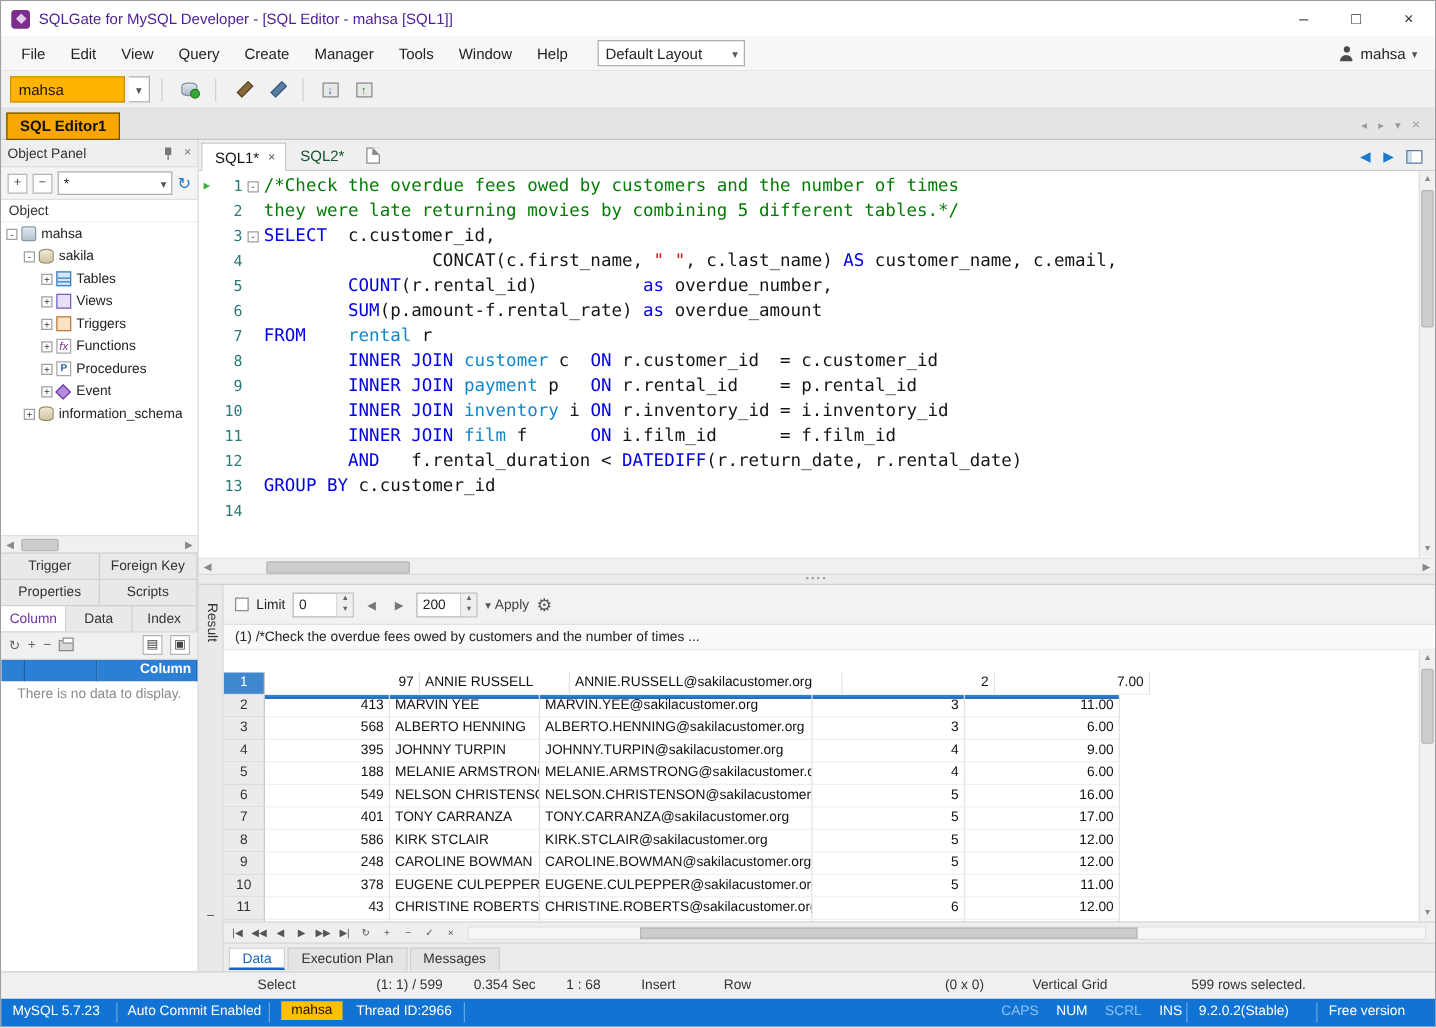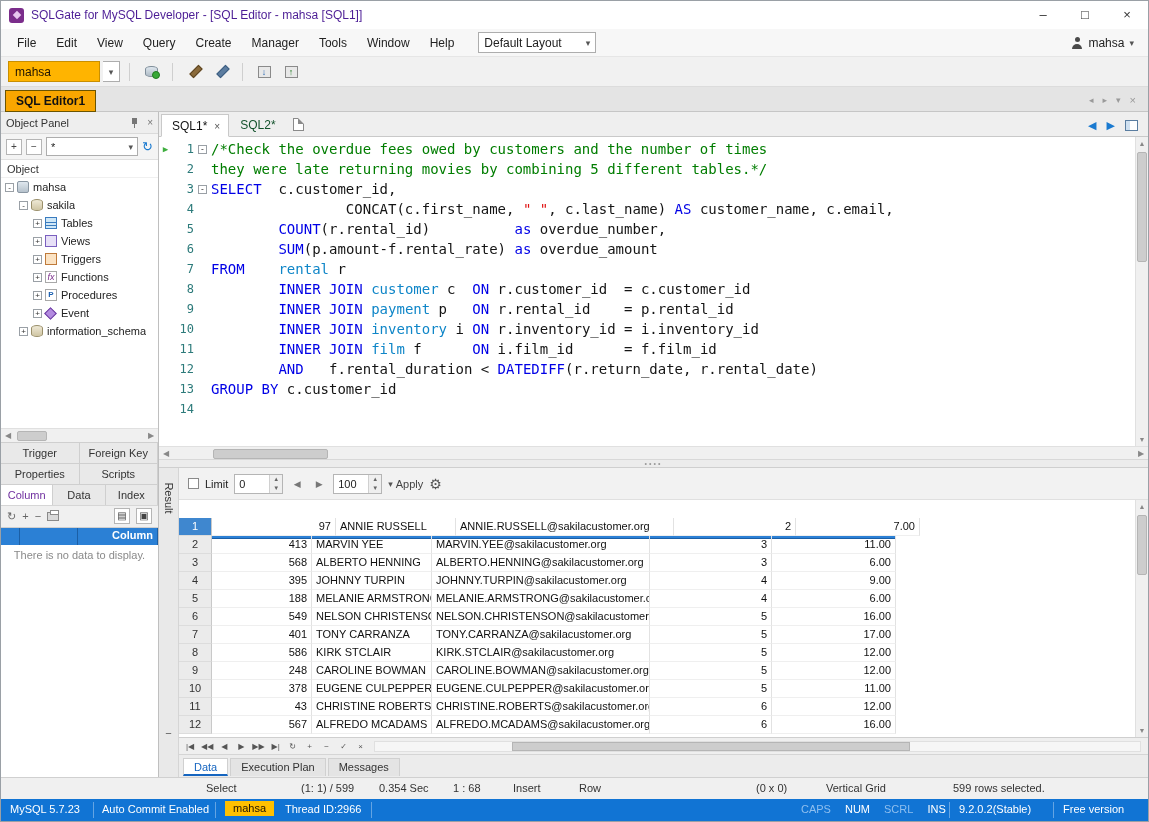--- a/index.html
+++ b/index.html
@@ -425,33 +425,34 @@
             <span class="spin">
               <span class="spin-val">0</span>
               <span class="spin-btns">
                   <span>▲</span>
                   <span>▼</span>
                 </span>
             </span>
             <span class="pgbtn">◀</span>
             <span class="pgbtn">▶</span>
             <span class="spin">
-              <span class="spin-val">100</span>
+              <span class="spin-val">200</span>
               <span class="spin-btns">
                   <span>▲</span>
                   <span>▼</span>
                 </span>
             </span>
             <span class="apply-grp">
               <span class="caret">▾</span>
               <span>Apply</span>
             </span>
             <span class="gear-glyph">⚙</span>
           </div>
 
+          <div class="res-caption">(1) /*Check the overdue fees owed by customers and the number of times ...</div>
 
           <div class="gridarea">
             <div class="grid-inner">
               <div class="g-head">
                   <div class="g-hcell g-num-h"></div>
                   <div class="g-hcell" style="width: 100px;">customer_id</div>
                   <div class="g-hcell" style="width: 120px;">customer_name</div>
                   <div class="g-hcell" style="width: 218px;">email</div>
                   <div class="g-hcell" style="width: 122px;">overdue_number</div>
                   <div class="g-hcell" style="width: 124px;">overdue_amount</div>

